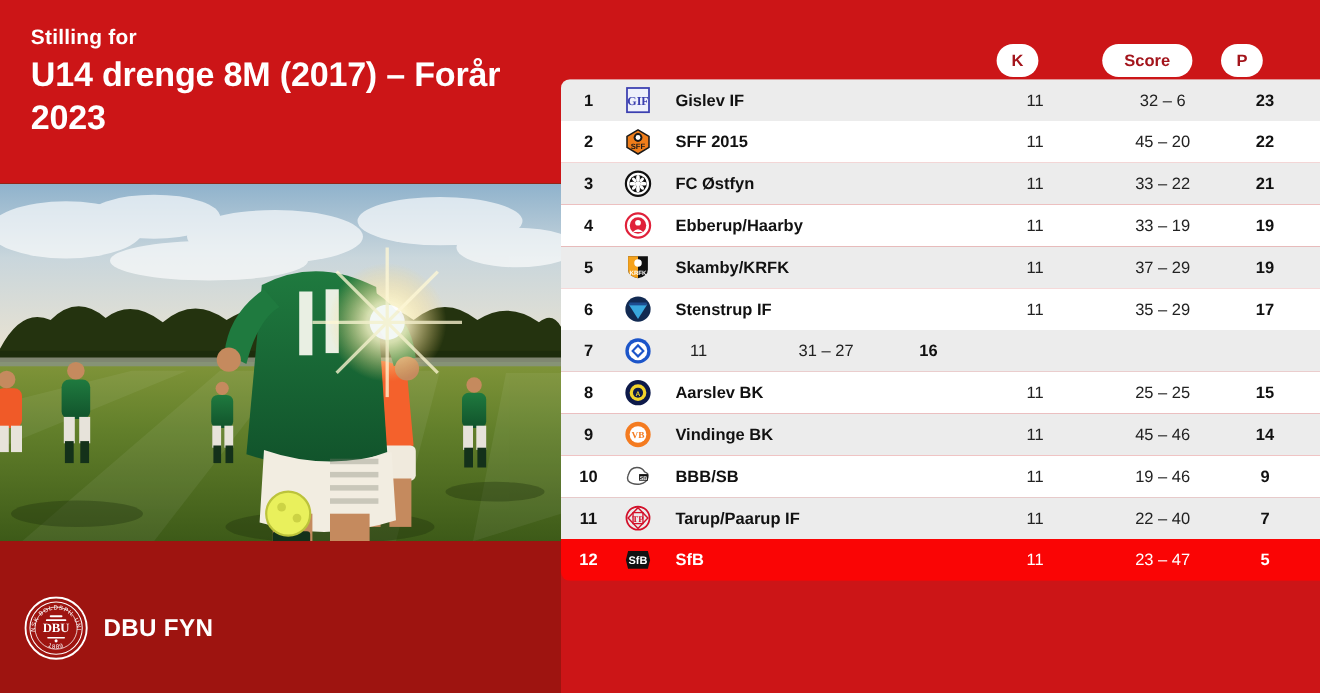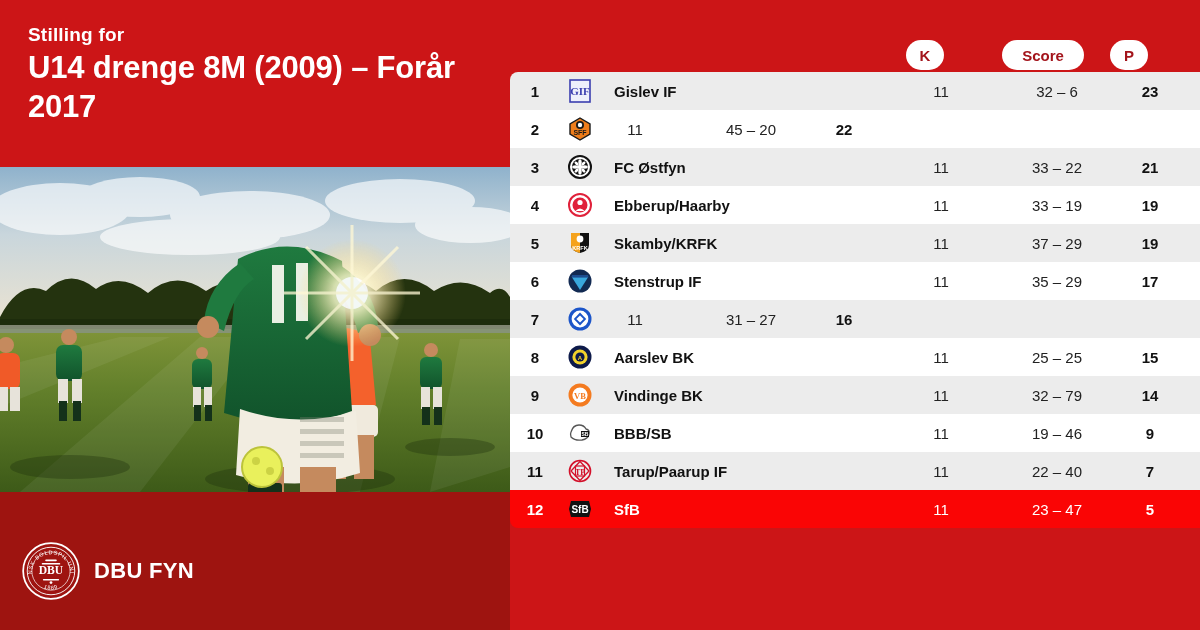--- a/index.html
+++ b/index.html
@@ -104,21 +104,21 @@
     margin-right:12px;
   }
 </style>
 </head>
 <body>
 
 <div id="left-panel">
 
   <div id="header-block">
     <div id="kicker">Stilling for</div>
-    <div id="page-title">U14 drenge 8M (2009) – Forår 2017</div>
+    <div id="page-title">U14 drenge 8M (2017) – Forår 2023</div>
   </div>
 
   <div id="hero-photo">
     <svg viewBox="0 0 510 325" preserveAspectRatio="xMidYMid slice">
       <defs>
         <linearGradient id="sky" x1="0" y1="0" x2="0" y2="1">
           <stop offset="0%" stop-color="#8fb2cc"></stop>
           <stop offset="45%" stop-color="#c9d6dc"></stop>
           <stop offset="100%" stop-color="#e8e2d2"></stop>
         </linearGradient>
@@ -316,20 +316,21 @@
     <div class="row">
       <div class="c-pos">2</div>
       <div class="c-logo">
         <svg width="26" height="26" viewBox="0 0 26 26">
           <polygon points="13,2 23,8 23,18 13,24 3,18 3,8" fill="#ef7d1a" stroke="#1a1a1a" stroke-width="1.4"></polygon>
           <circle cx="13" cy="9" r="4" fill="#1a1a1a"></circle>
           <circle cx="13" cy="9" r="2.2" fill="#fff"></circle>
           <text x="13" y="19" font-size="7" font-weight="bold" fill="#1a1a1a" font-family="Liberation Sans, sans-serif" text-anchor="middle">SFF</text>
         </svg>
       </div>
+      <div class="c-team">SFF 2015</div>
       <div class="c-played">11</div>
       <div class="c-score">45 – 20</div>
       <div class="c-points">22</div>
     </div>
 
     <div class="row alt">
       <div class="c-pos">3</div>
       <div class="c-logo">
         <svg width="26" height="26" viewBox="0 0 26 26">
           <circle cx="13" cy="13" r="11" fill="#fff" stroke="#111" stroke-width="2"></circle>
@@ -435,21 +436,21 @@
       <div class="c-pos">9</div>
       <div class="c-logo">
         <svg width="26" height="26" viewBox="0 0 26 26">
           <circle cx="13" cy="13" r="11.5" fill="#f47b20"></circle>
           <circle cx="13" cy="13" r="7.6" fill="#fff"></circle>
           <text x="13" y="16.5" font-size="8.5" font-weight="bold" fill="#f47b20" font-family="Liberation Serif, serif" text-anchor="middle">VB</text>
         </svg>
       </div>
       <div class="c-team">Vindinge BK</div>
       <div class="c-played">11</div>
-      <div class="c-score">32 – 79</div>
+      <div class="c-score">45 – 46</div>
       <div class="c-points">14</div>
     </div>
 
     <div class="row">
       <div class="c-pos">10</div>
       <div class="c-logo">
         <svg width="26" height="26" viewBox="0 0 26 26">
           <path d="M4 12 q2 -7 8 -7 q5 0 7 4 q4 1 3 5 q-1 5 -7 6 q-7 1 -11 -3 q-1 -3 0 -5 z" fill="#fff" stroke="#555" stroke-width="1.3"></path>
           <rect x="14" y="11" width="8" height="6" fill="#111"></rect>
           <text x="18" y="16" font-size="5" font-weight="bold" fill="#fff" font-family="Liberation Sans, sans-serif" text-anchor="middle">SB</text>

